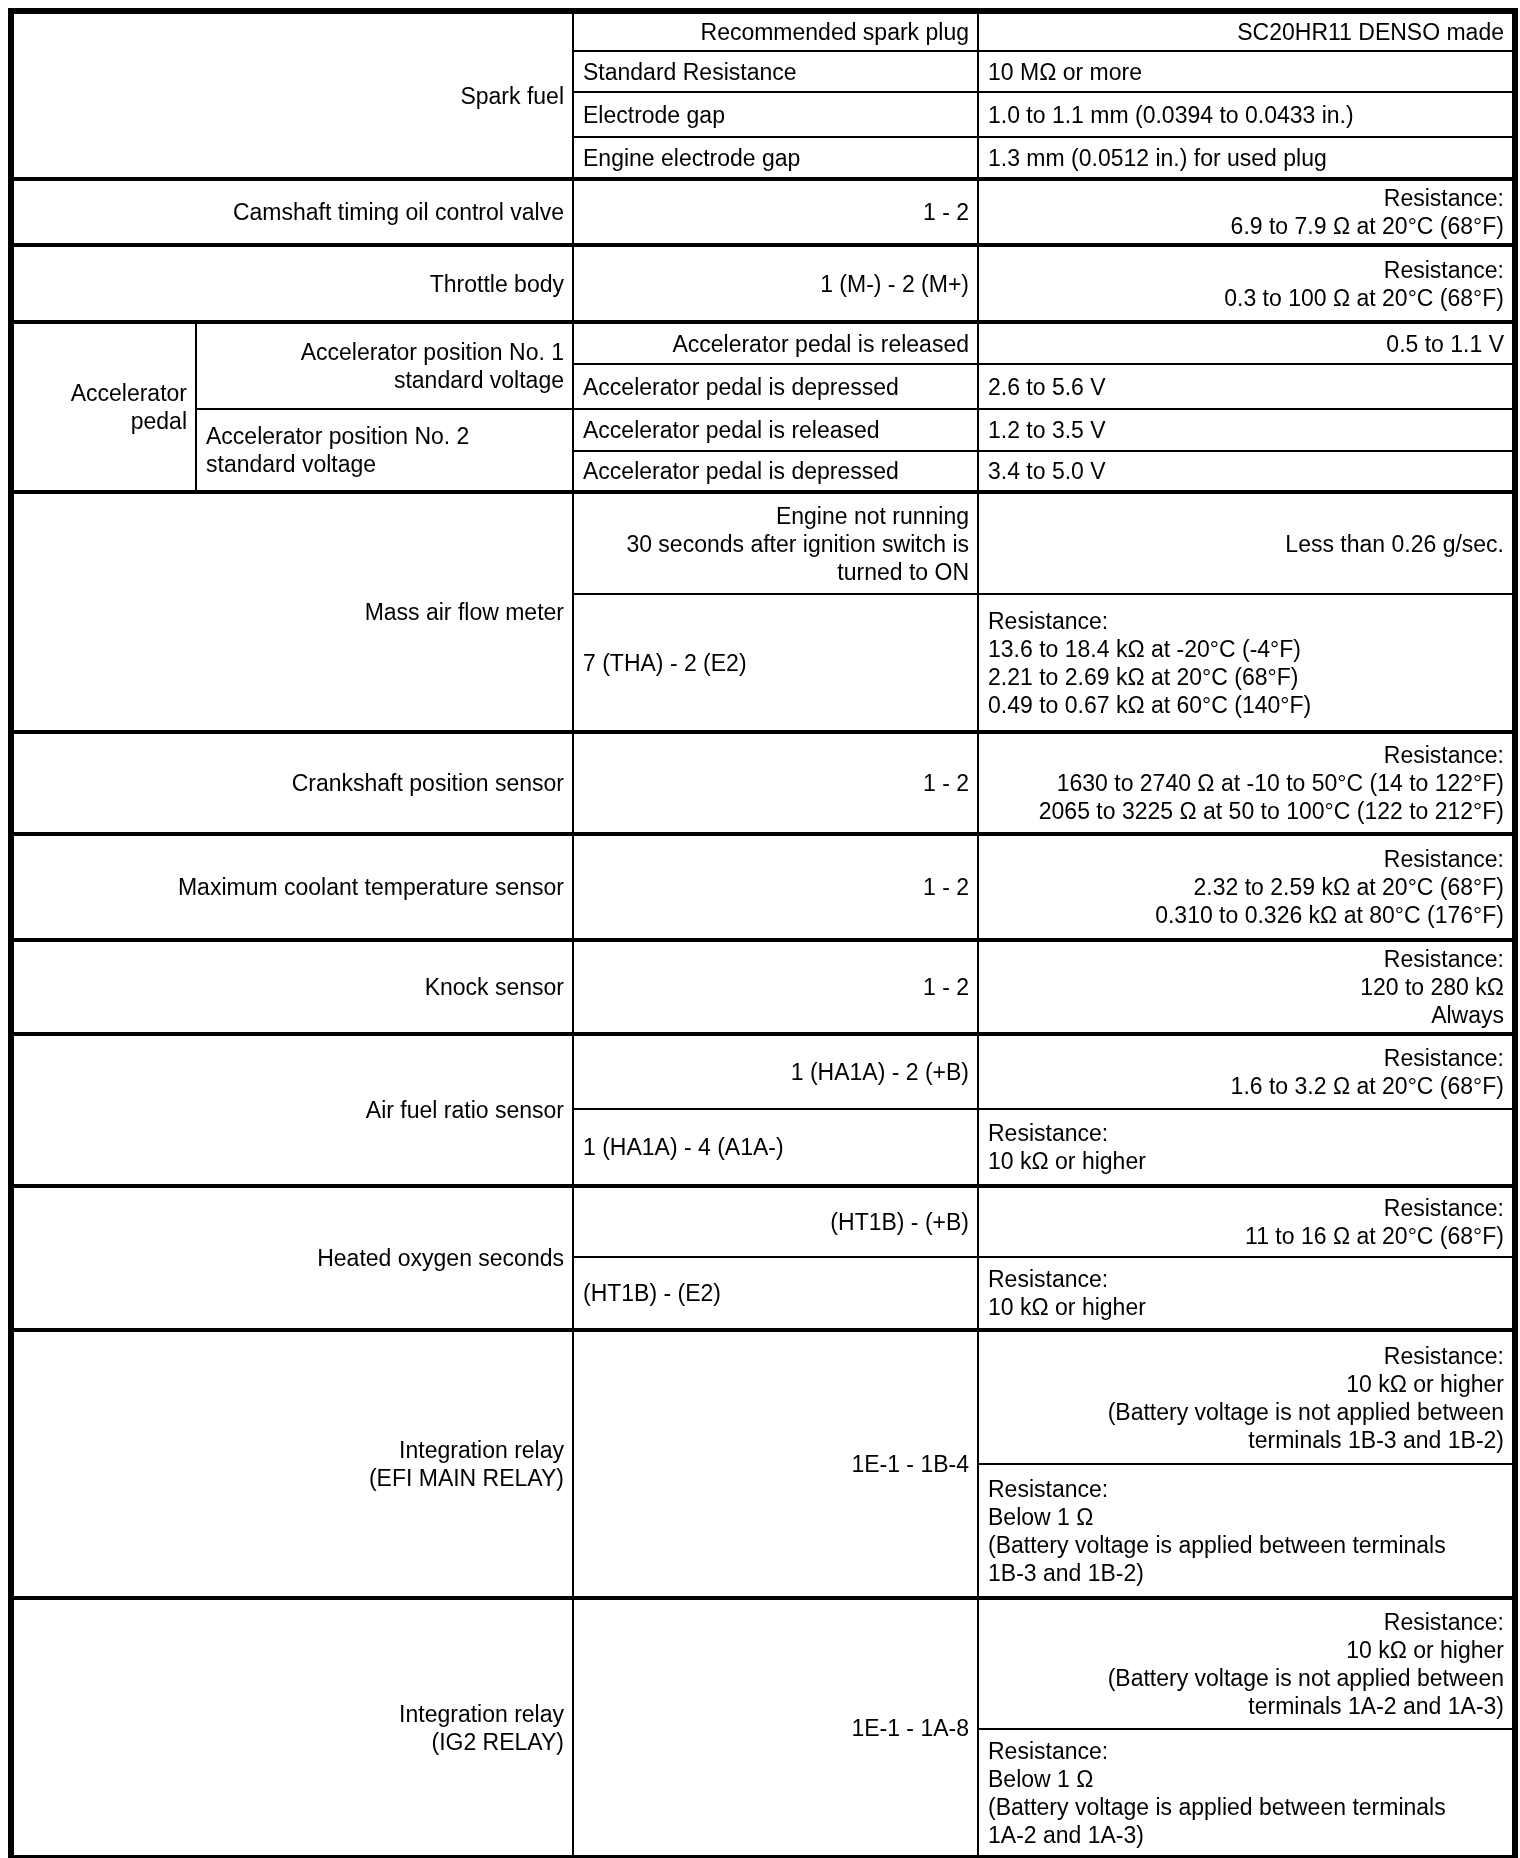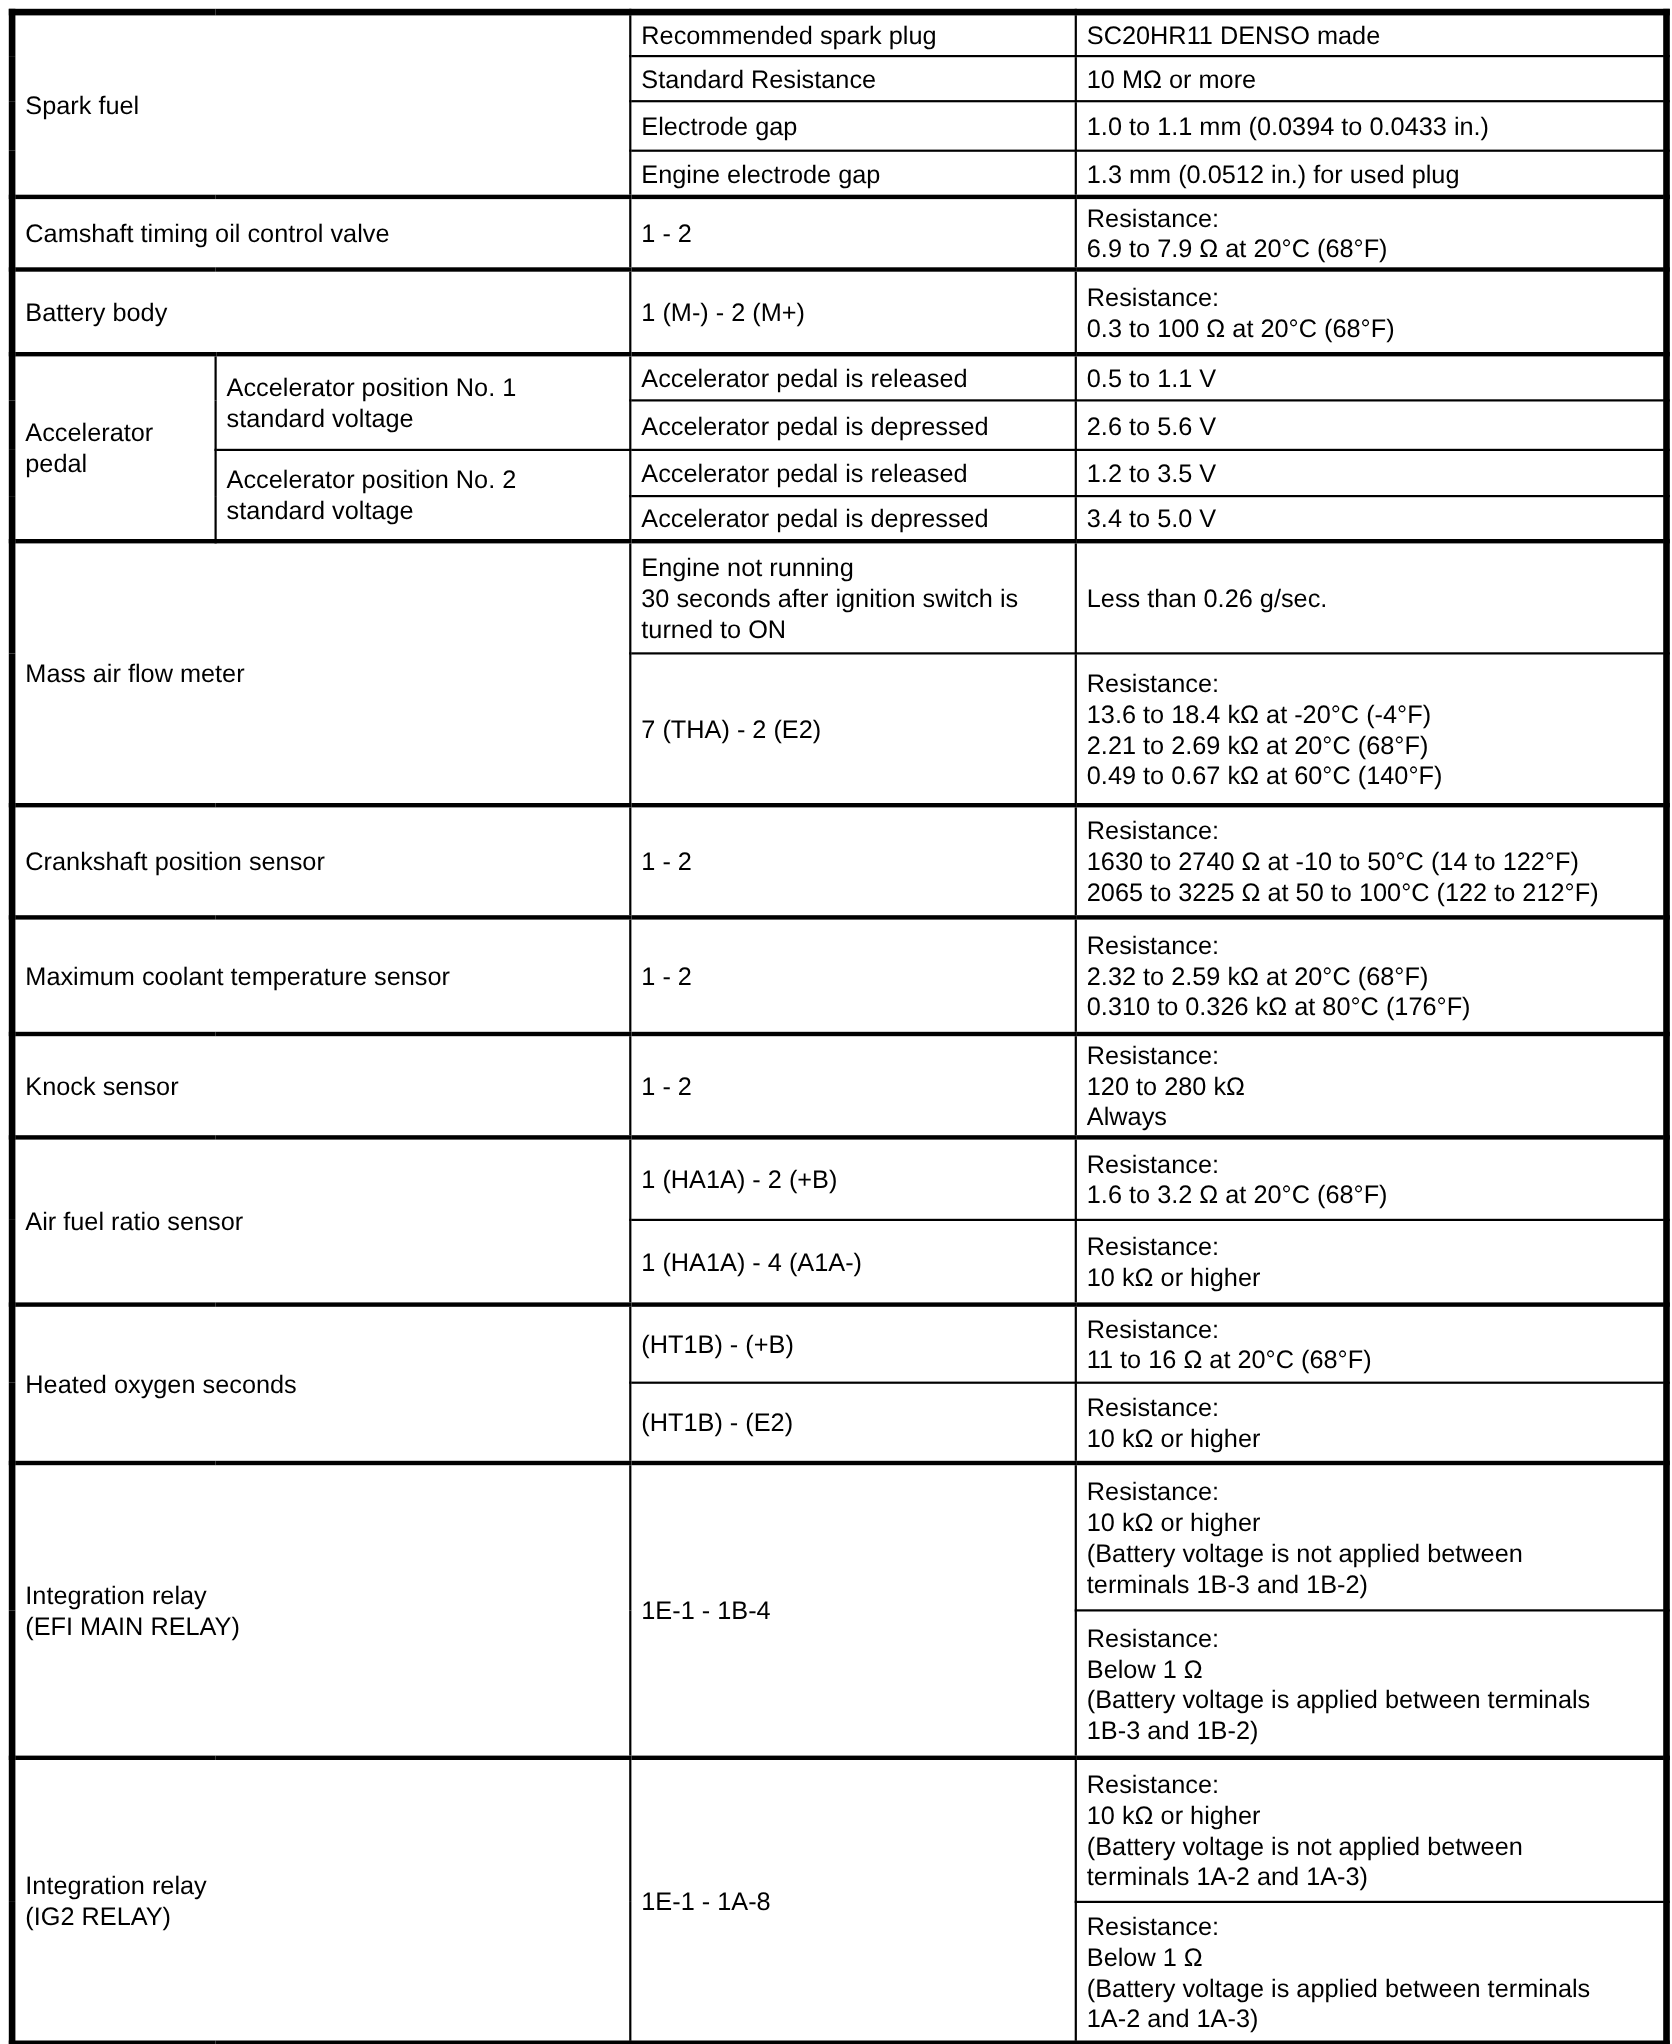--- a/index.html
+++ b/index.html
@@ -26,20 +26,21 @@
     font-size: 23px;
     line-height: 28px;
     padding: 3px 8px 3px 9px;
     vertical-align: middle;
     white-space: pre-line;
     overflow: hidden;
     word-wrap: break-word;
   }
   tr.sec > td {
     border-top-width: 4px;
+    text-align: right;
   }
 </style>
 </head>
 <body>
 
 <div class="page">
   <table class="spec">
     <colgroup>
       <col style="width:185px">
       <col style="width:377px">
@@ -67,21 +68,21 @@
     </tr>
 
     <tr class="sec" style="height:66px">
       <td colspan="2">Camshaft timing oil control valve</td>
       <td>1 - 2</td>
       <td>Resistance:
 6.9 to 7.9 Ω at 20°C (68°F)</td>
     </tr>
 
     <tr class="sec" style="height:77px">
-      <td colspan="2">Battery body</td>
+      <td colspan="2">Throttle body</td>
       <td>1 (M-) - 2 (M+)</td>
       <td>Resistance:
 0.3 to 100 Ω at 20°C (68°F)</td>
     </tr>
 
     <tr class="sec" style="height:42px">
       <td rowspan="4">Accelerator
 pedal</td>
       <td rowspan="2">Accelerator position No. 1
 standard voltage</td>

